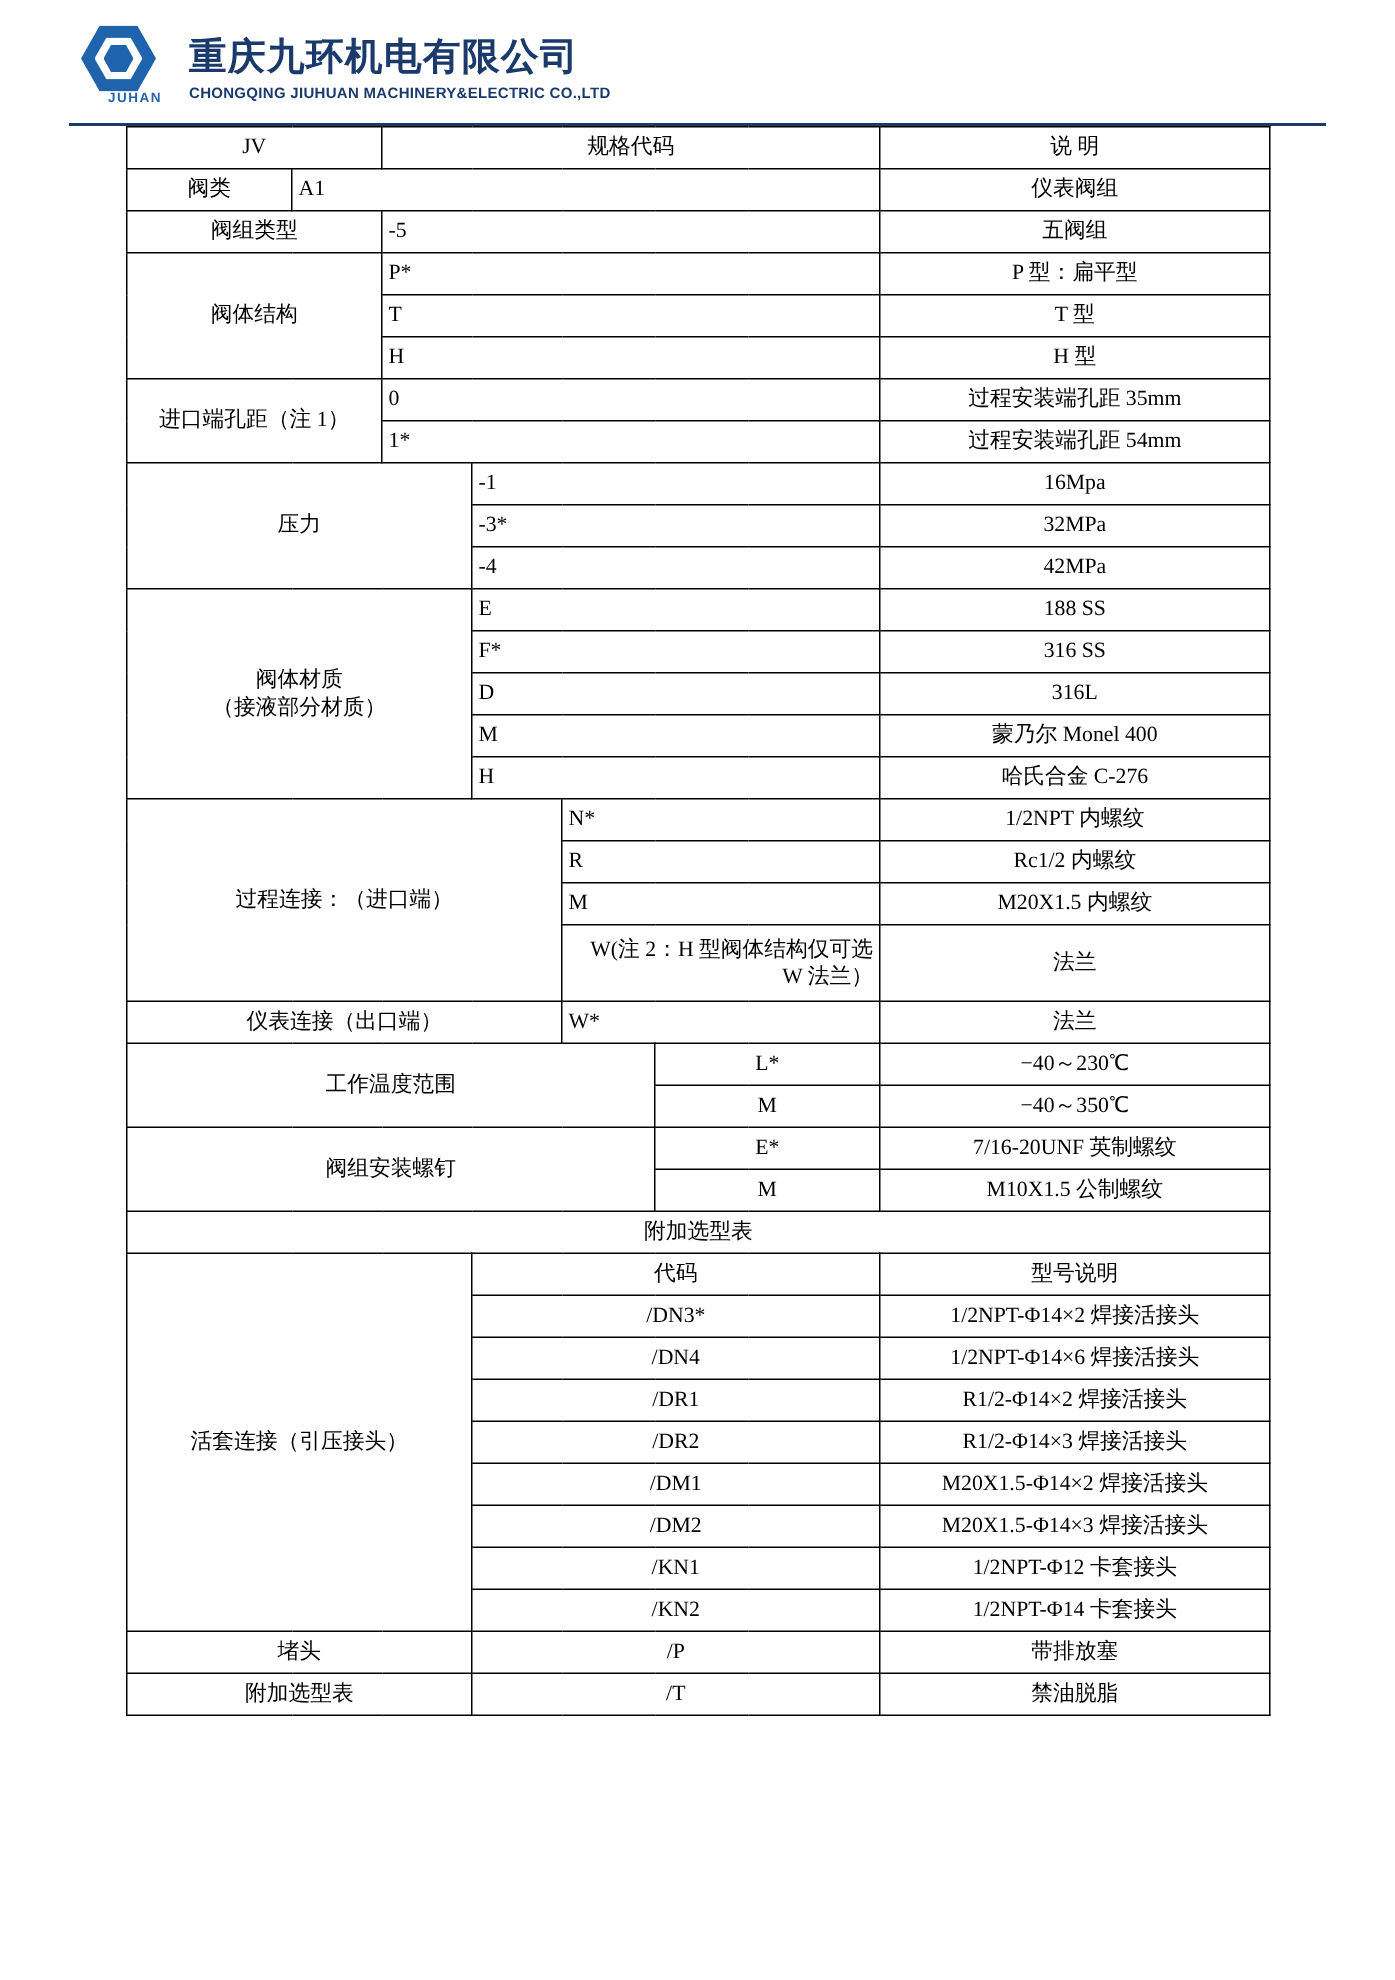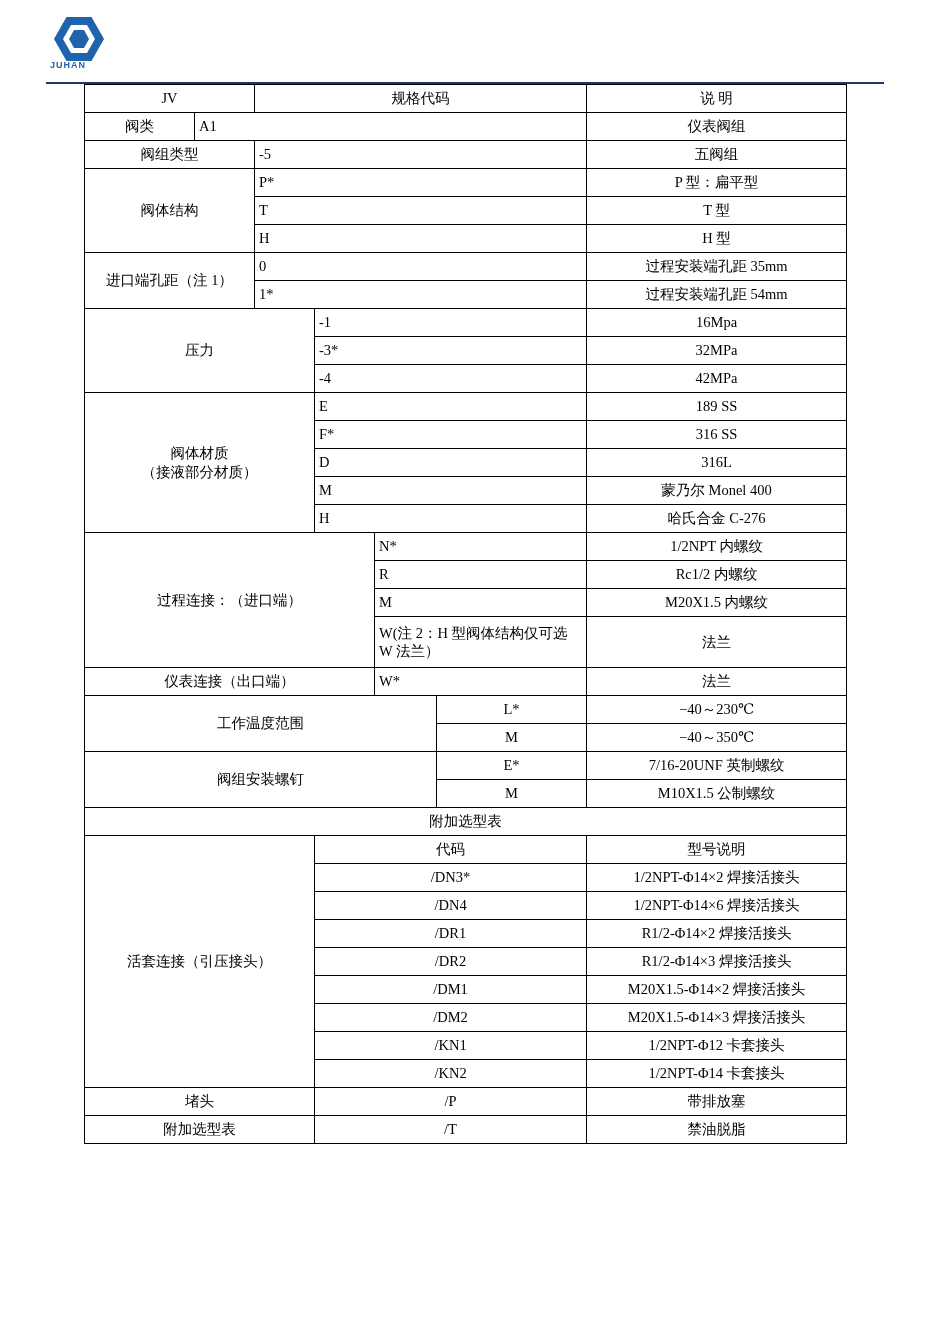--- a/index.html
+++ b/index.html
@@ -63,21 +63,21 @@
     width: 20px;
     height: 18px;
     background: #1f63ad;
     clip-path: polygon(25% 0%, 75% 0%, 100% 50%, 75% 100%, 25% 100%, 0% 50%);
   }
   .logo-text {
     position: absolute;
     left: 0;
     top: 45px;
     width: 58px;
-    text-align: left;
+    text-align: right;
     font-size: 9px;
     letter-spacing: 1px;
     color: #1f63ad;
     font-family: "Liberation Sans", sans-serif;
     font-weight: bold;
   }
   .company-block {
     margin-left: 14px;
   }
   .company-cn {
@@ -107,45 +107,50 @@
   }
 
   
   .tbl-wrap {
     margin: 0 84px;
   }
   table.spec {
     border-collapse: collapse;
     width: 762px;
     table-layout: fixed;
+    font-family: Liberation Serif, serif;
   }
   table.spec td {
     border: 1px solid #000000;
     font-size: 14.5px;
     height: 25px;
     padding: 1px 4px;
     vertical-align: middle;
     line-height: 1.25;
   }
   .c { text-align: center; }
   .l { text-align: left; padding-left: 10px; }
-  .small { font-size: 13.5px; }
+  .small { font-size: 13.5px; text-align: right; }
   .twoline { line-height: 1.3; }
 </style>
 </head>
 <body>
 
 <div class="page">
 
   <div class="header">
     <div class="logo-wrap">
       <div class="logo-hex"></div>
       <div class="logo-hex-inner"></div>
       <div class="logo-hex-core"></div>
       <div class="logo-text">JUHAN</div>
+    </div>
+    <div class="company-block">
+      <div class="company-cn">重庆九环机电有限公司</div>
+      <div class="company-en">CHONGQING JIUHUAN MACHINERY&amp;ELECTRIC CO.,LTD</div>
     </div>
   </div>
 
 
   <div class="tbl-wrap">
     <table class="spec">
       <colgroup>
         <col style="width:110px">
         <col style="width:60px">
         <col style="width:60px">
@@ -212,21 +217,21 @@
         <td class="l" colspan="4">-4</td>
         <td class="c">42MPa</td>
       </tr>
 
       <tr>
         <td class="c twoline" colspan="3" rowspan="5">
           <div>阀体材质</div>
           <div>（接液部分材质）</div>
         </td>
         <td class="l" colspan="4">E</td>
-        <td class="c">189 SS</td>
+        <td class="c">188 SS</td>
       </tr>
       <tr>
         <td class="l" colspan="4">F*</td>
         <td class="c">316 SS</td>
       </tr>
       <tr>
         <td class="l" colspan="4">D</td>
         <td class="c">316L</td>
       </tr>
       <tr>

